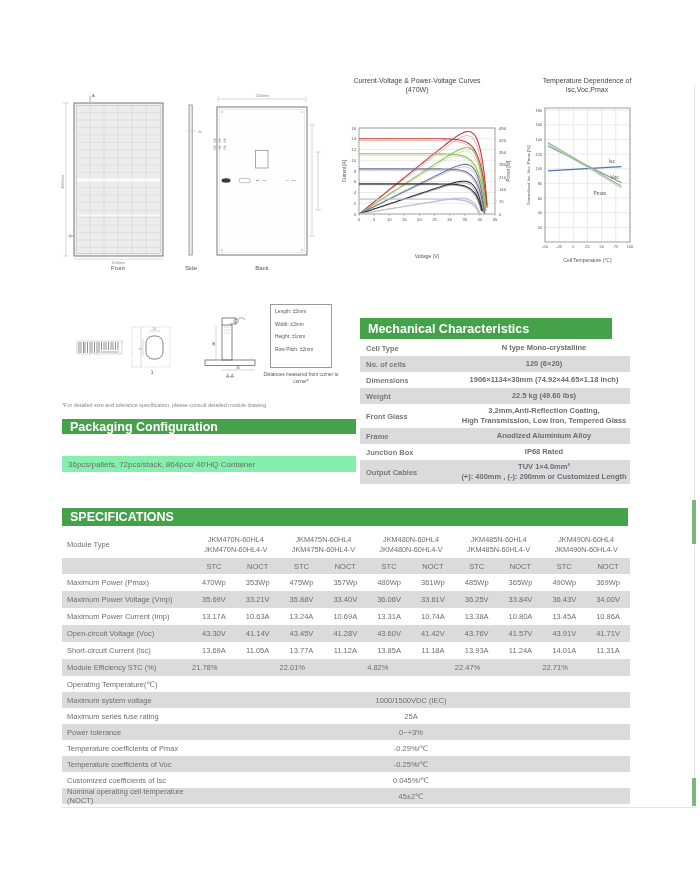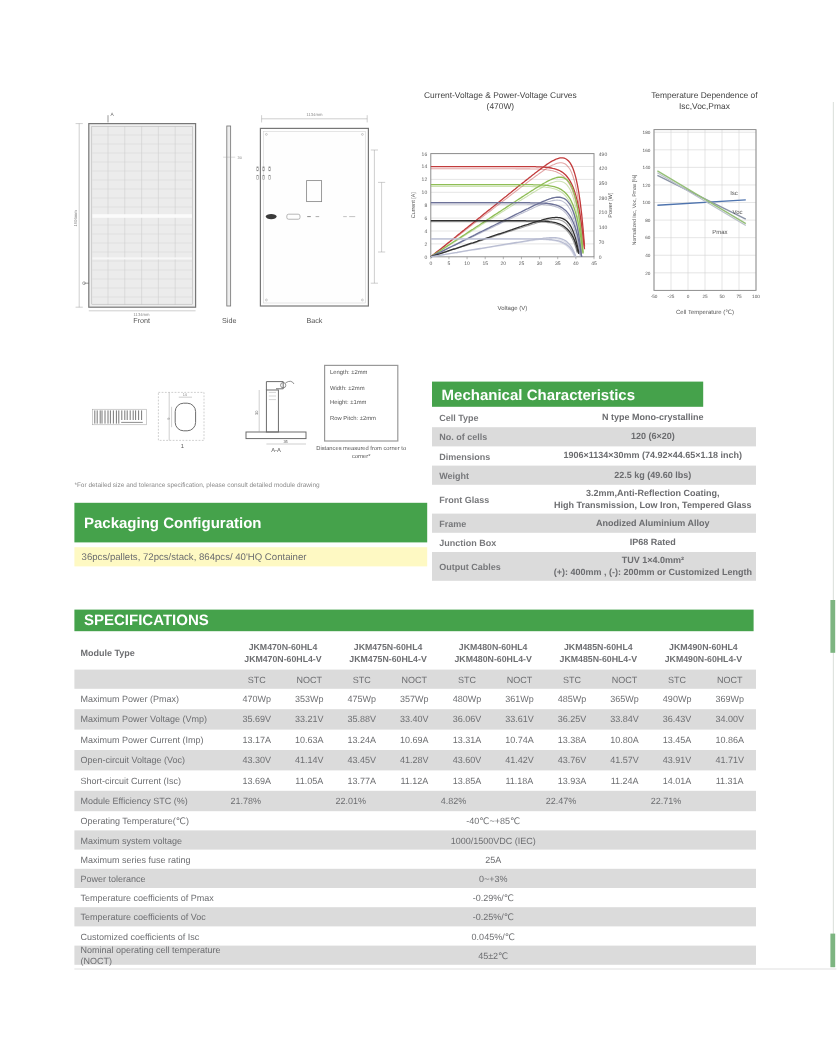--- a/index.html
+++ b/index.html
@@ -15,30 +15,30 @@
   .mlabel{width:92px;padding-left:6px;color:#77787b;}
   .mvalue{flex:1;text-align:center;white-space:pre-line;line-height:10px;color:#6b6c6f;padding:2px 0;}
   
   .srow{display:flex;align-items:center;height:17px;font-size:7.5px;color:#6d6e71;}
   .srow.alt{background:#DBDBDB;}
   .srow.h16{height:16px;}
   .slabel{width:130px;padding-left:5px;box-sizing:border-box;}
   .scell{width:43.8px;text-align:center;}
   .sgroup{width:87.6px;text-align:left;}
   .swide{width:438px;text-align:center;}
-  .modrow{height:27px;font-weight:bold;}
+  .modrow{height:27px;}
   .modcell{width:87.6px;text-align:center;font-size:7.3px;line-height:9.5px;}
   .charttitle{font-size:7px;line-height:8.5px;color:#444;text-align:center;}
   .tinytext{font-size:4.8px;color:#555;line-height:6.5px;}
   .tolbox{border:0.5px solid #999;box-sizing:border-box;padding:4px 0 0 4px;}
   .tolbox div{font-size:4.9px;color:#555;margin-bottom:7.5px;}
   .viewlabel{font-size:6px;color:#555;text-align:center;}
   .footnote{font-size:5.4px;color:#8a8a8a;}
   .pkg-sub{font-size:8px;color:#45A24B;margin-top:14px;}
-  .pkg-gray{background:#fef9c3;font-size:8px;color:#6b6c6f;display:flex;align-items:center;padding-left:6px;box-sizing:border-box;}
+  .pkg-gray{background:#86efac;font-size:8px;color:#6b6c6f;display:flex;align-items:center;padding-left:6px;box-sizing:border-box;}
 </style>
 </head>
 <body>
 
 <div class="page">
 
   <svg class="abs" style="left:55px;top:85px;" width="290" height="185" viewBox="55 85 290 185">
 
     <g>
       <rect x="74" y="103" width="89" height="153" fill="#efefef" stroke="#777" stroke-width="1"></rect>
@@ -318,25 +318,25 @@
   <div class="abs tolbox" style="left:270px;top:304px;width:62px;height:64px;">
     <div>Length: ±2mm</div>
     <div>Width: ±2mm</div>
     <div>Height: ±1mm</div>
     <div>Row Pitch: ±2mm</div>
   </div>
   <div class="abs tinytext" style="left:260px;top:372px;width:82px;text-align:center;">Distances measured from corner to corner*</div>
 
   <div class="abs footnote" style="left:62px;top:402px;width:290px;">*For detailed size and tolerance specification, please consult detailed module drawing</div>
 
-  <div class="abs greenbar" style="left:62px;top:419px;width:294px;height:33px;font-size:12.5px;">Packaging Configuration</div>
+  <div class="abs greenbar" style="left:62px;top:419px;width:294px;height:15px;font-size:12.5px;">Packaging Configuration</div>
   <div class="abs pkg-sub" style="left:64px;top:443px;">( Two pallets = One stack )</div>
   <div class="abs pkg-gray" style="left:62px;top:456px;width:294px;height:16px;">36pcs/pallets, 72pcs/stack, 864pcs/ 40'HQ Container</div>
 
-  <div class="abs greenbar" style="left:360px;top:318px;width:226px;height:21px;font-size:12.5px;">Mechanical Characteristics</div>
+  <div class="abs greenbar" style="left:360px;top:318px;width:252px;height:21px;font-size:12.5px;">Mechanical Characteristics</div>
   <div class="abs" style="left:360px;top:340px;width:270px;">
       <div class="mrow">
         <div class="mlabel">Cell  Type</div>
         <div class="mvalue">N type Mono-crystalline</div>
       </div>
       <div class="mrow alt">
         <div class="mlabel">No. of cells</div>
         <div class="mvalue">120 (6×20)</div>
       </div>
       <div class="mrow">
@@ -473,21 +473,20 @@
       <div class="srow alt">
         <div class="slabel">Module Efficiency STC (%)</div>
         <div class="sgroup">21.78%</div>
         <div class="sgroup">22.01%</div>
         <div class="sgroup">4.82%</div>
         <div class="sgroup">22.47%</div>
         <div class="sgroup">22.71%</div>
       </div>
       <div class="srow h16">
         <div class="slabel">Operating Temperature(℃)</div>
-        <div class="swide">-40℃~+85℃</div>
       </div>
       <div class="srow h16 alt">
         <div class="slabel">Maximum system voltage</div>
         <div class="swide">1000/1500VDC (IEC)</div>
       </div>
       <div class="srow h16">
         <div class="slabel">Maximum series fuse rating</div>
         <div class="swide">25A</div>
       </div>
       <div class="srow h16 alt">

